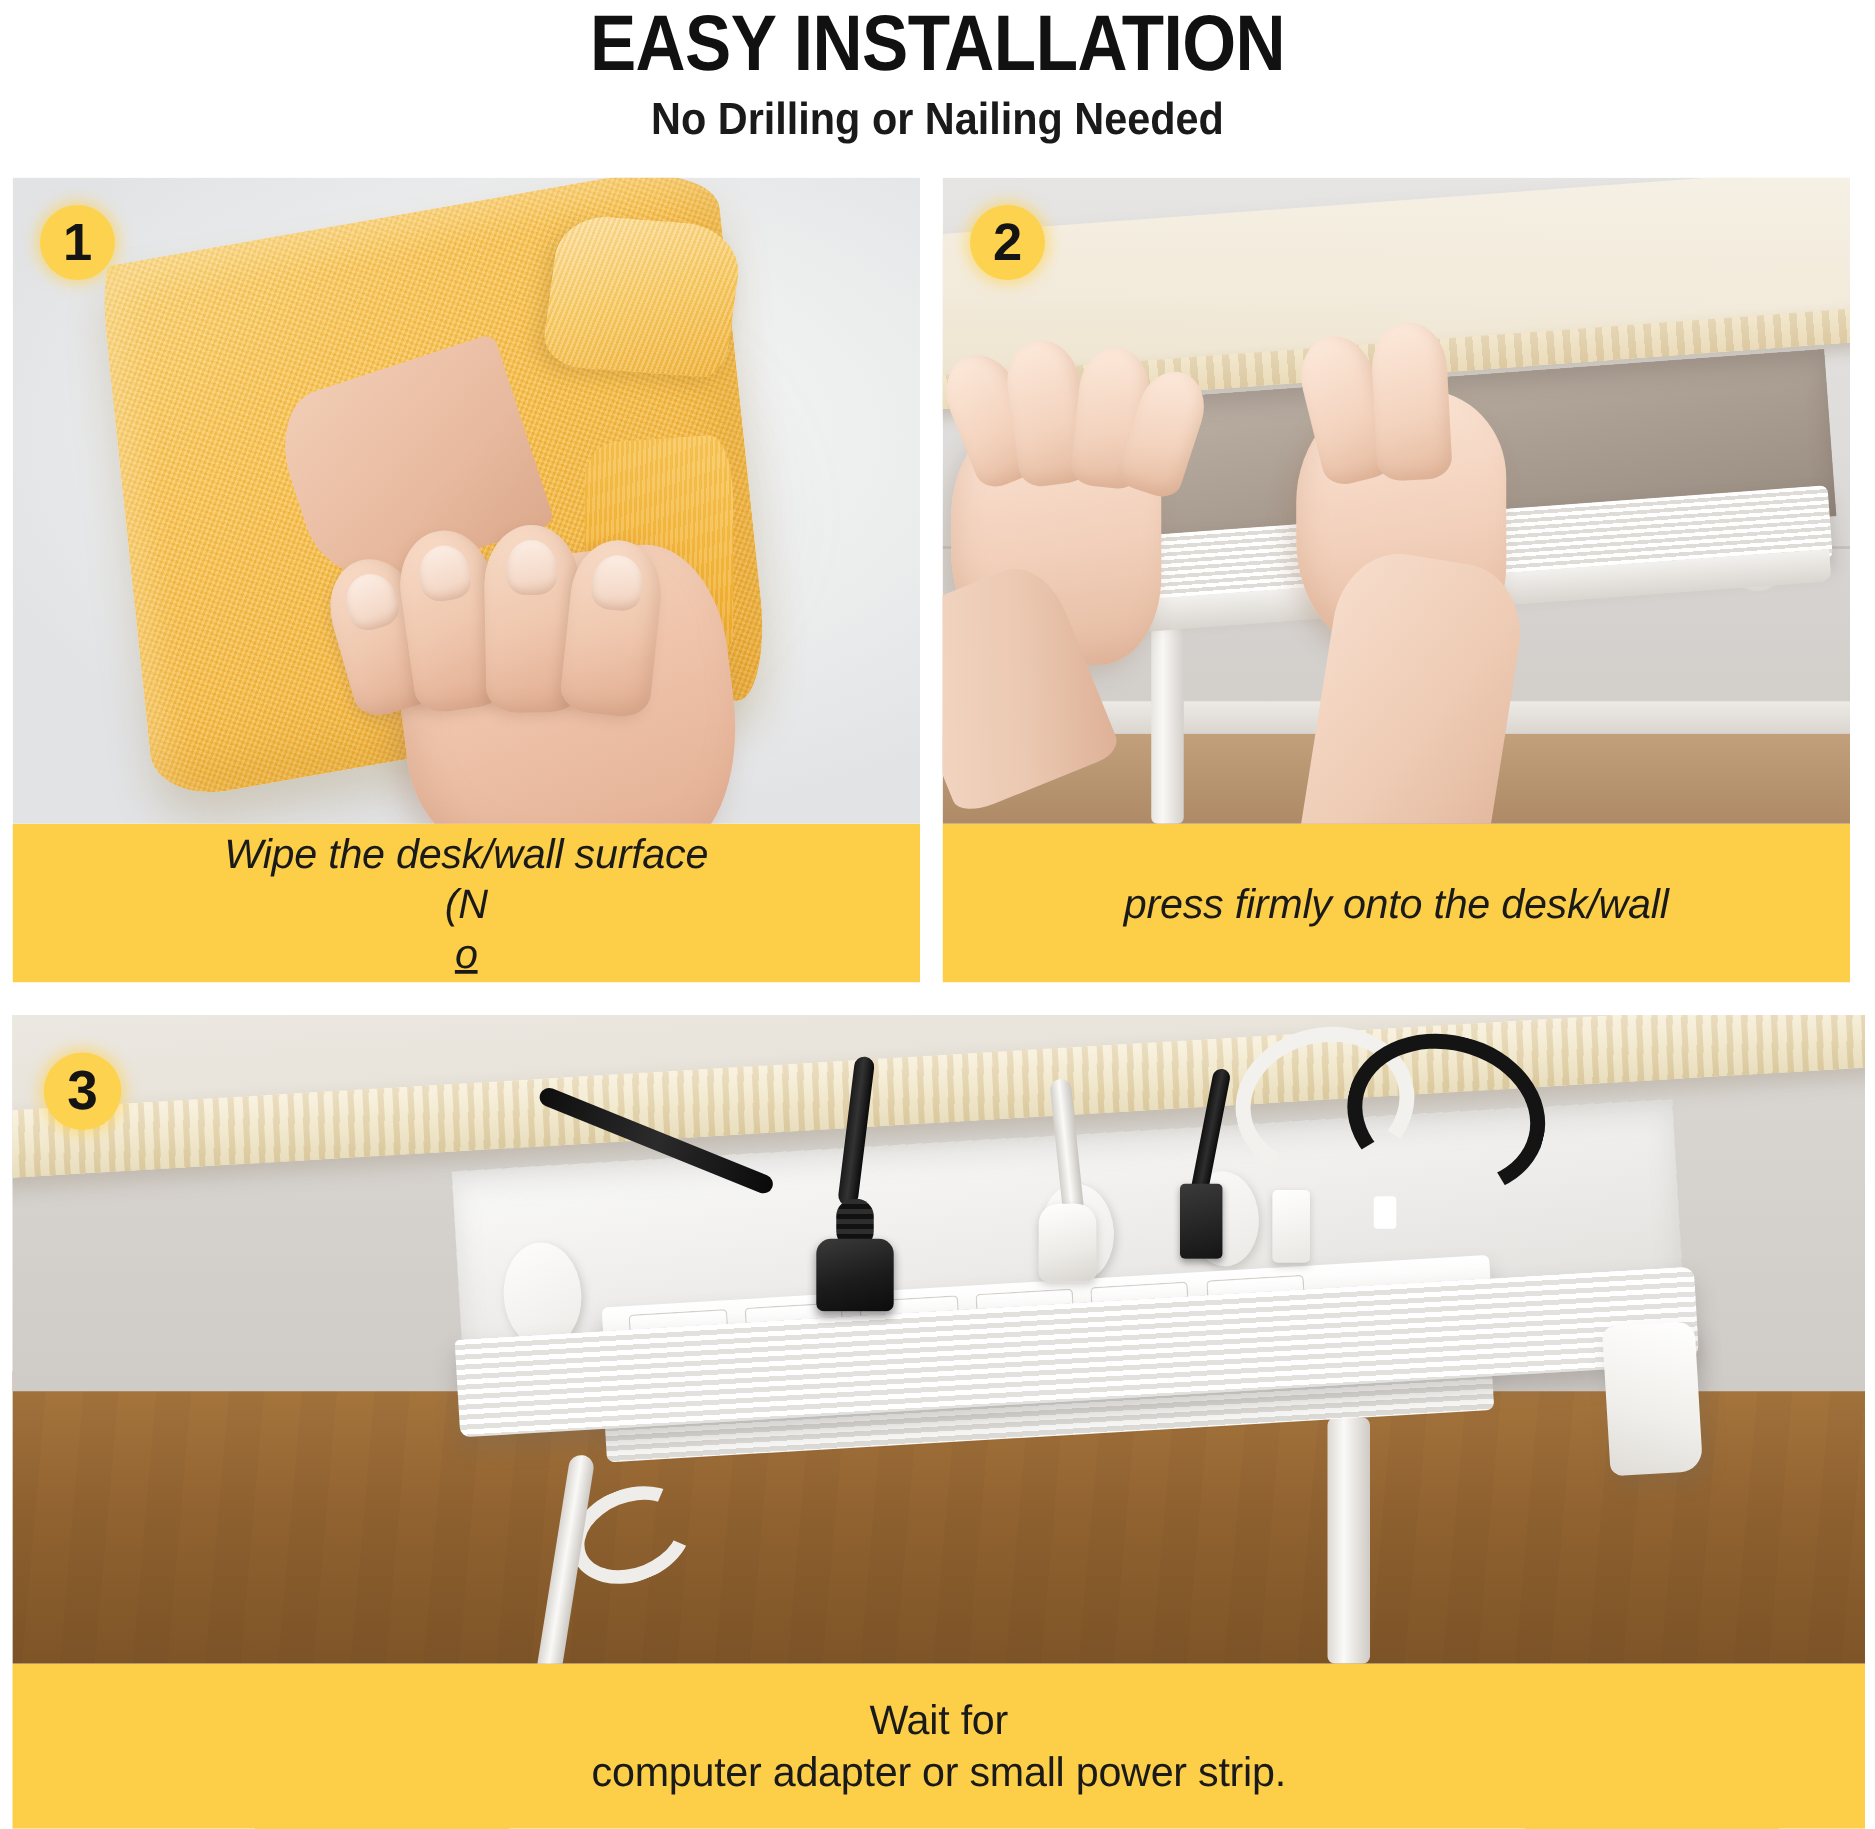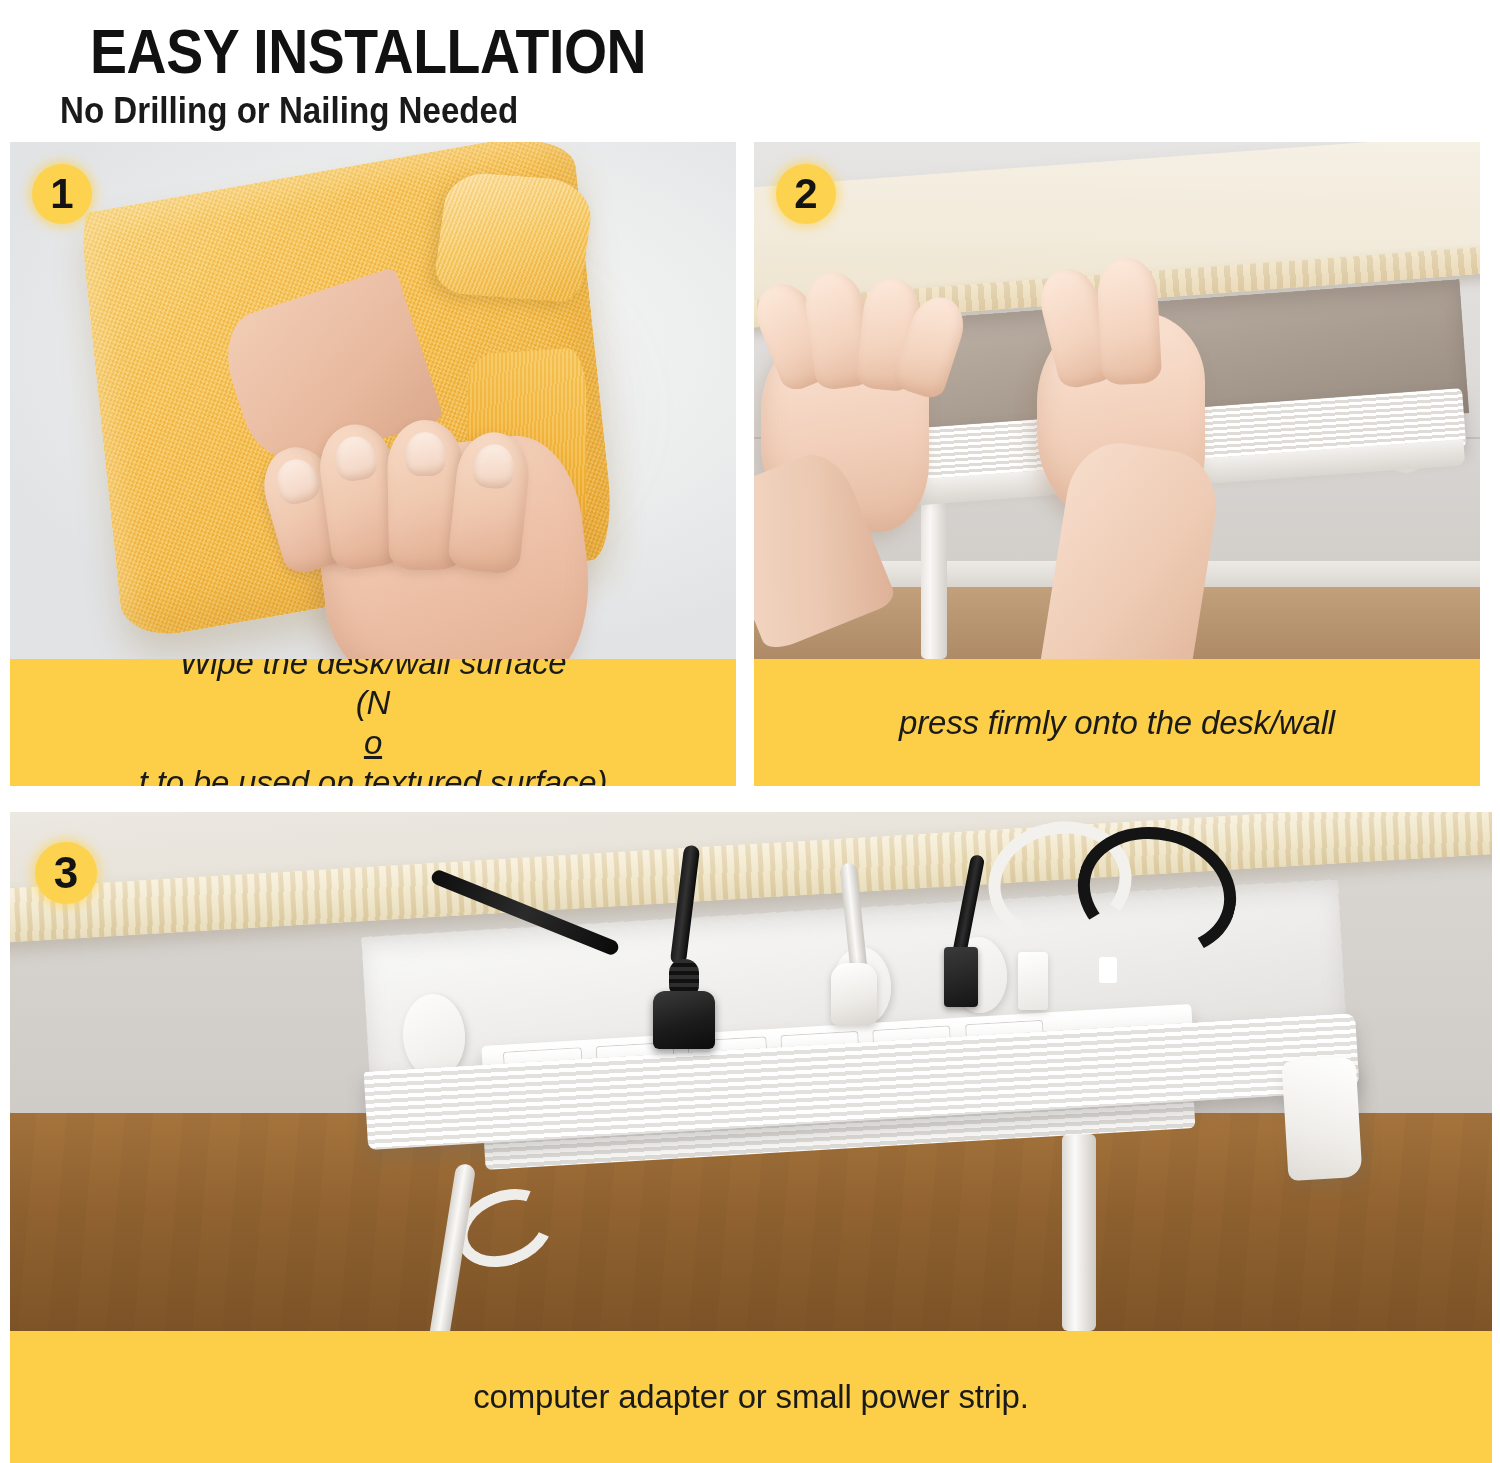--- a/index.html
+++ b/index.html
@@ -11,21 +11,22 @@
     width: 1500px;
     height: 1463px;
     font-family: "Liberation Sans", sans-serif;
     overflow: hidden;
     position: relative;
   }
 
   
   .header {
     width: 1500px;
-    padding-top: 18px;
+    padding-top: 2px;
+    text-align: center;
     background: #ffffff;
   }
   .title {
     font-family: "Liberation Sans", sans-serif;
     font-weight: bold;
     font-size: 63px;
     line-height: 60px;
     letter-spacing: -0.5px;
     color: #111111;
     transform: scaleX(0.88);
@@ -646,21 +647,21 @@
             <div class="nail"></div>
           </div>
         <div class="finger1 f1d">
             <div class="nail"></div>
           </div>
       </div>
       <div class="badge">1</div>
     </div>
     <div class="caption caption-top">
       <span>Wipe the desk/wall surface</span>
-      <span><span>(N</span><u>o</u><span>t to be used on textured surface)</span></span>
+      <span><span>(N</span><u>o</u></span>
     </div>
   </div>
 
   <div class="panel panel-top">
     <div class="photo">
       <div class="p2-bg"></div>
       <div class="p2-floor"></div>
       <div class="p2-baseboard"></div>
       <div class="p2-wallline"></div>
       <div class="desk-leg2"></div>
@@ -751,16 +752,17 @@
     <div class="p3-lip"></div>
     <div class="p3-lip-end"></div>
     <div class="cord-white-coil"></div>
     <div class="cord-white-out"></div>
 
     <div class="badge badge-3">3</div>
   </div>
 
   <div class="caption-bottom">
     <span>
+        <span>Wait for </span>
       </span>
     <span>computer adapter or small power strip.</span>
   </div>
 </div>
 
 </body></html>

